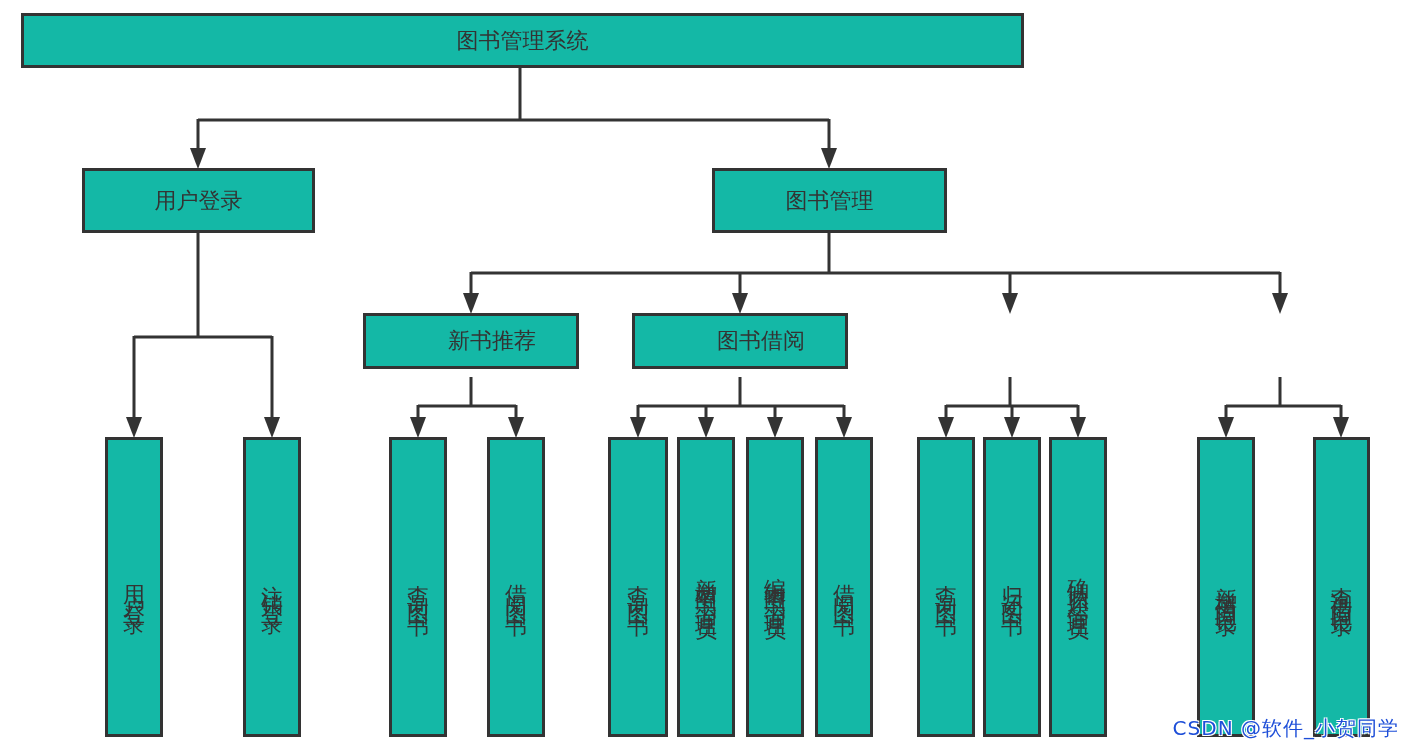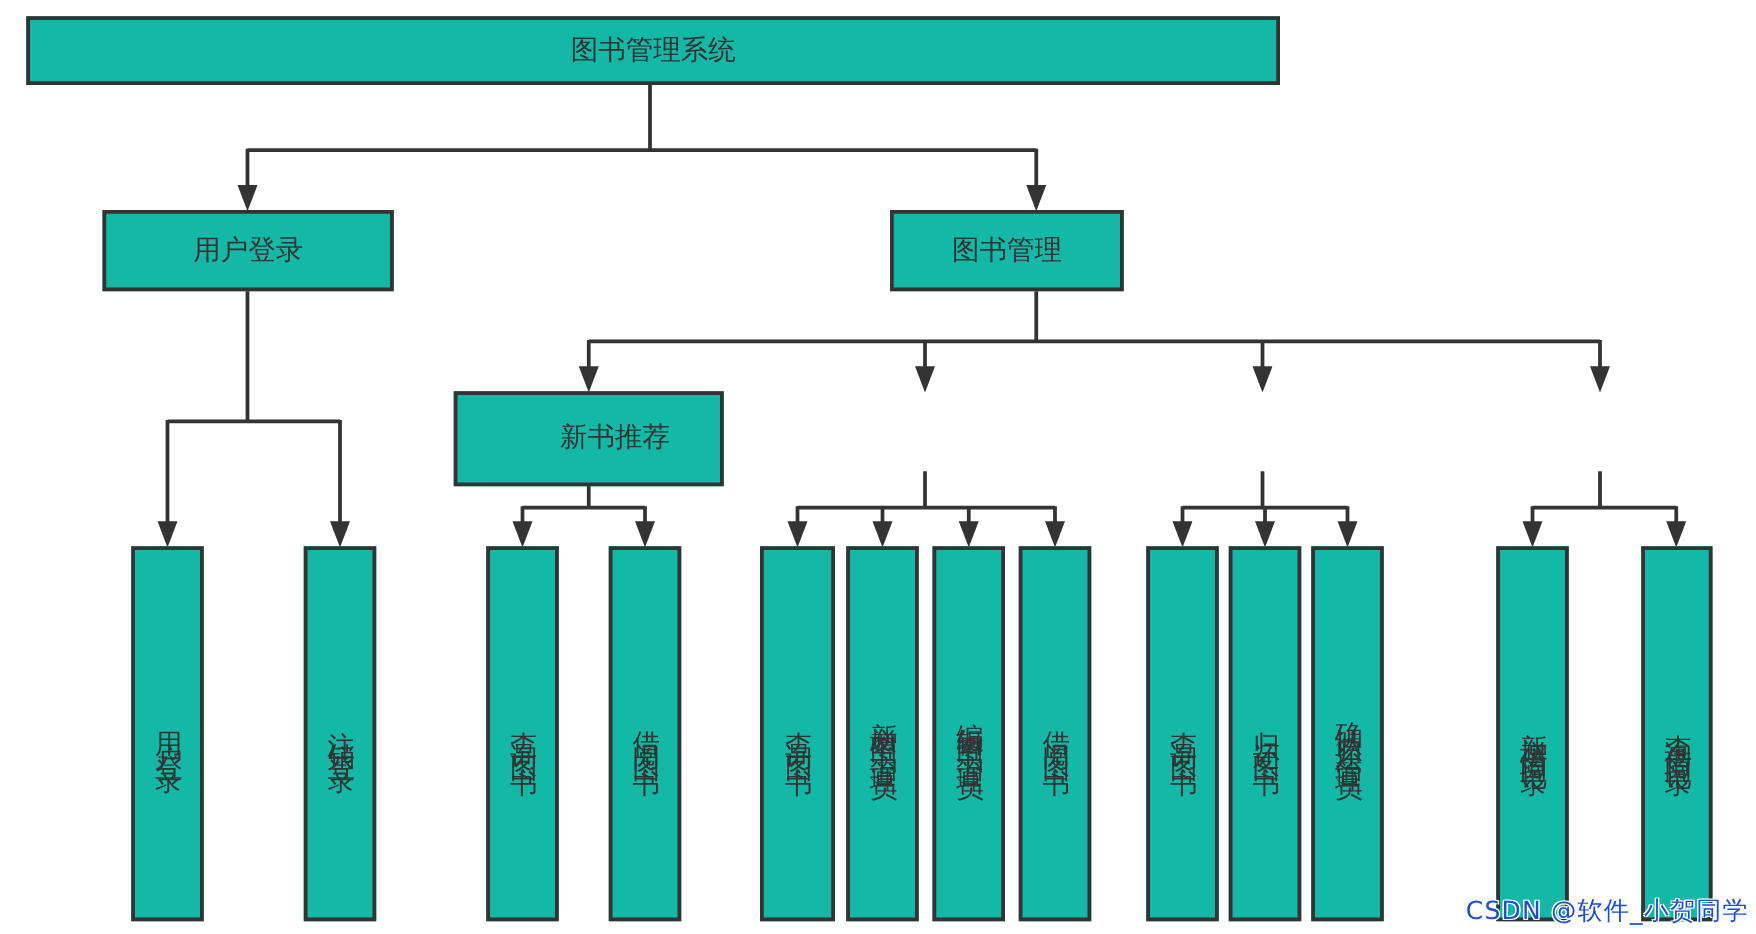--- a/index.html
+++ b/index.html
@@ -31,22 +31,22 @@
     display: flex;
     align-items: center;
     justify-content: center;
     font-size: 22px;
     line-height: 1;
     text-align: center;
     white-space: nowrap;
   }
   .root  { left: 21px;  top: 13px;  width: 1003px; height: 55px; }
   .lvl2a { left: 82px;  top: 168px; width: 233px;  height: 65px; }
-  .lvl2b { left: 712px; top: 168px; width: 187px;  height: 65px; }
-  .lvl3  { top: 313px;  width: 216px; height: 76px; padding-left: 42px; }
+  .lvl2b { left: 712px; top: 168px; width: 235px;  height: 65px; }
+  .lvl3  { top: 313px;  width: 216px; height: 56px; padding-left: 42px; }
   .leaf {
     top: 437px;
     width: 58px;
     height: 300px;
     writing-mode: vertical-rl;
     text-orientation: mixed;
     letter-spacing: 10px;
     white-space: normal;
     font-size: 22px;
   }
@@ -106,20 +106,21 @@
       <polygon points="1333,417 1349,417 1341,438"></polygon>
     </g>
   </svg>
 
   <div class="node root">图书管理系统</div>
 
   <div class="node lvl2a">用户登录</div>
   <div class="node lvl2b">图书管理</div>
 
   <div class="node lvl3" style="left:363px">新书推荐</div>
+  <div class="node lvl3" style="left:632px">图书借阅</div>
 
   <div class="node leaf" style="left:105px">用户登录</div>
   <div class="node leaf" style="left:243px">注销登录</div>
 
   <div class="node leaf" style="left:389px">查询图书</div>
   <div class="node leaf" style="left:487px">借阅图书</div>
 
   <div class="node leaf" style="left:608px;width:60px">查询图书</div>
   <div class="node leaf tight" style="left:677px">新增图书（管理员）</div>
   <div class="node leaf tight" style="left:746px">编辑图书（管理员）</div>

